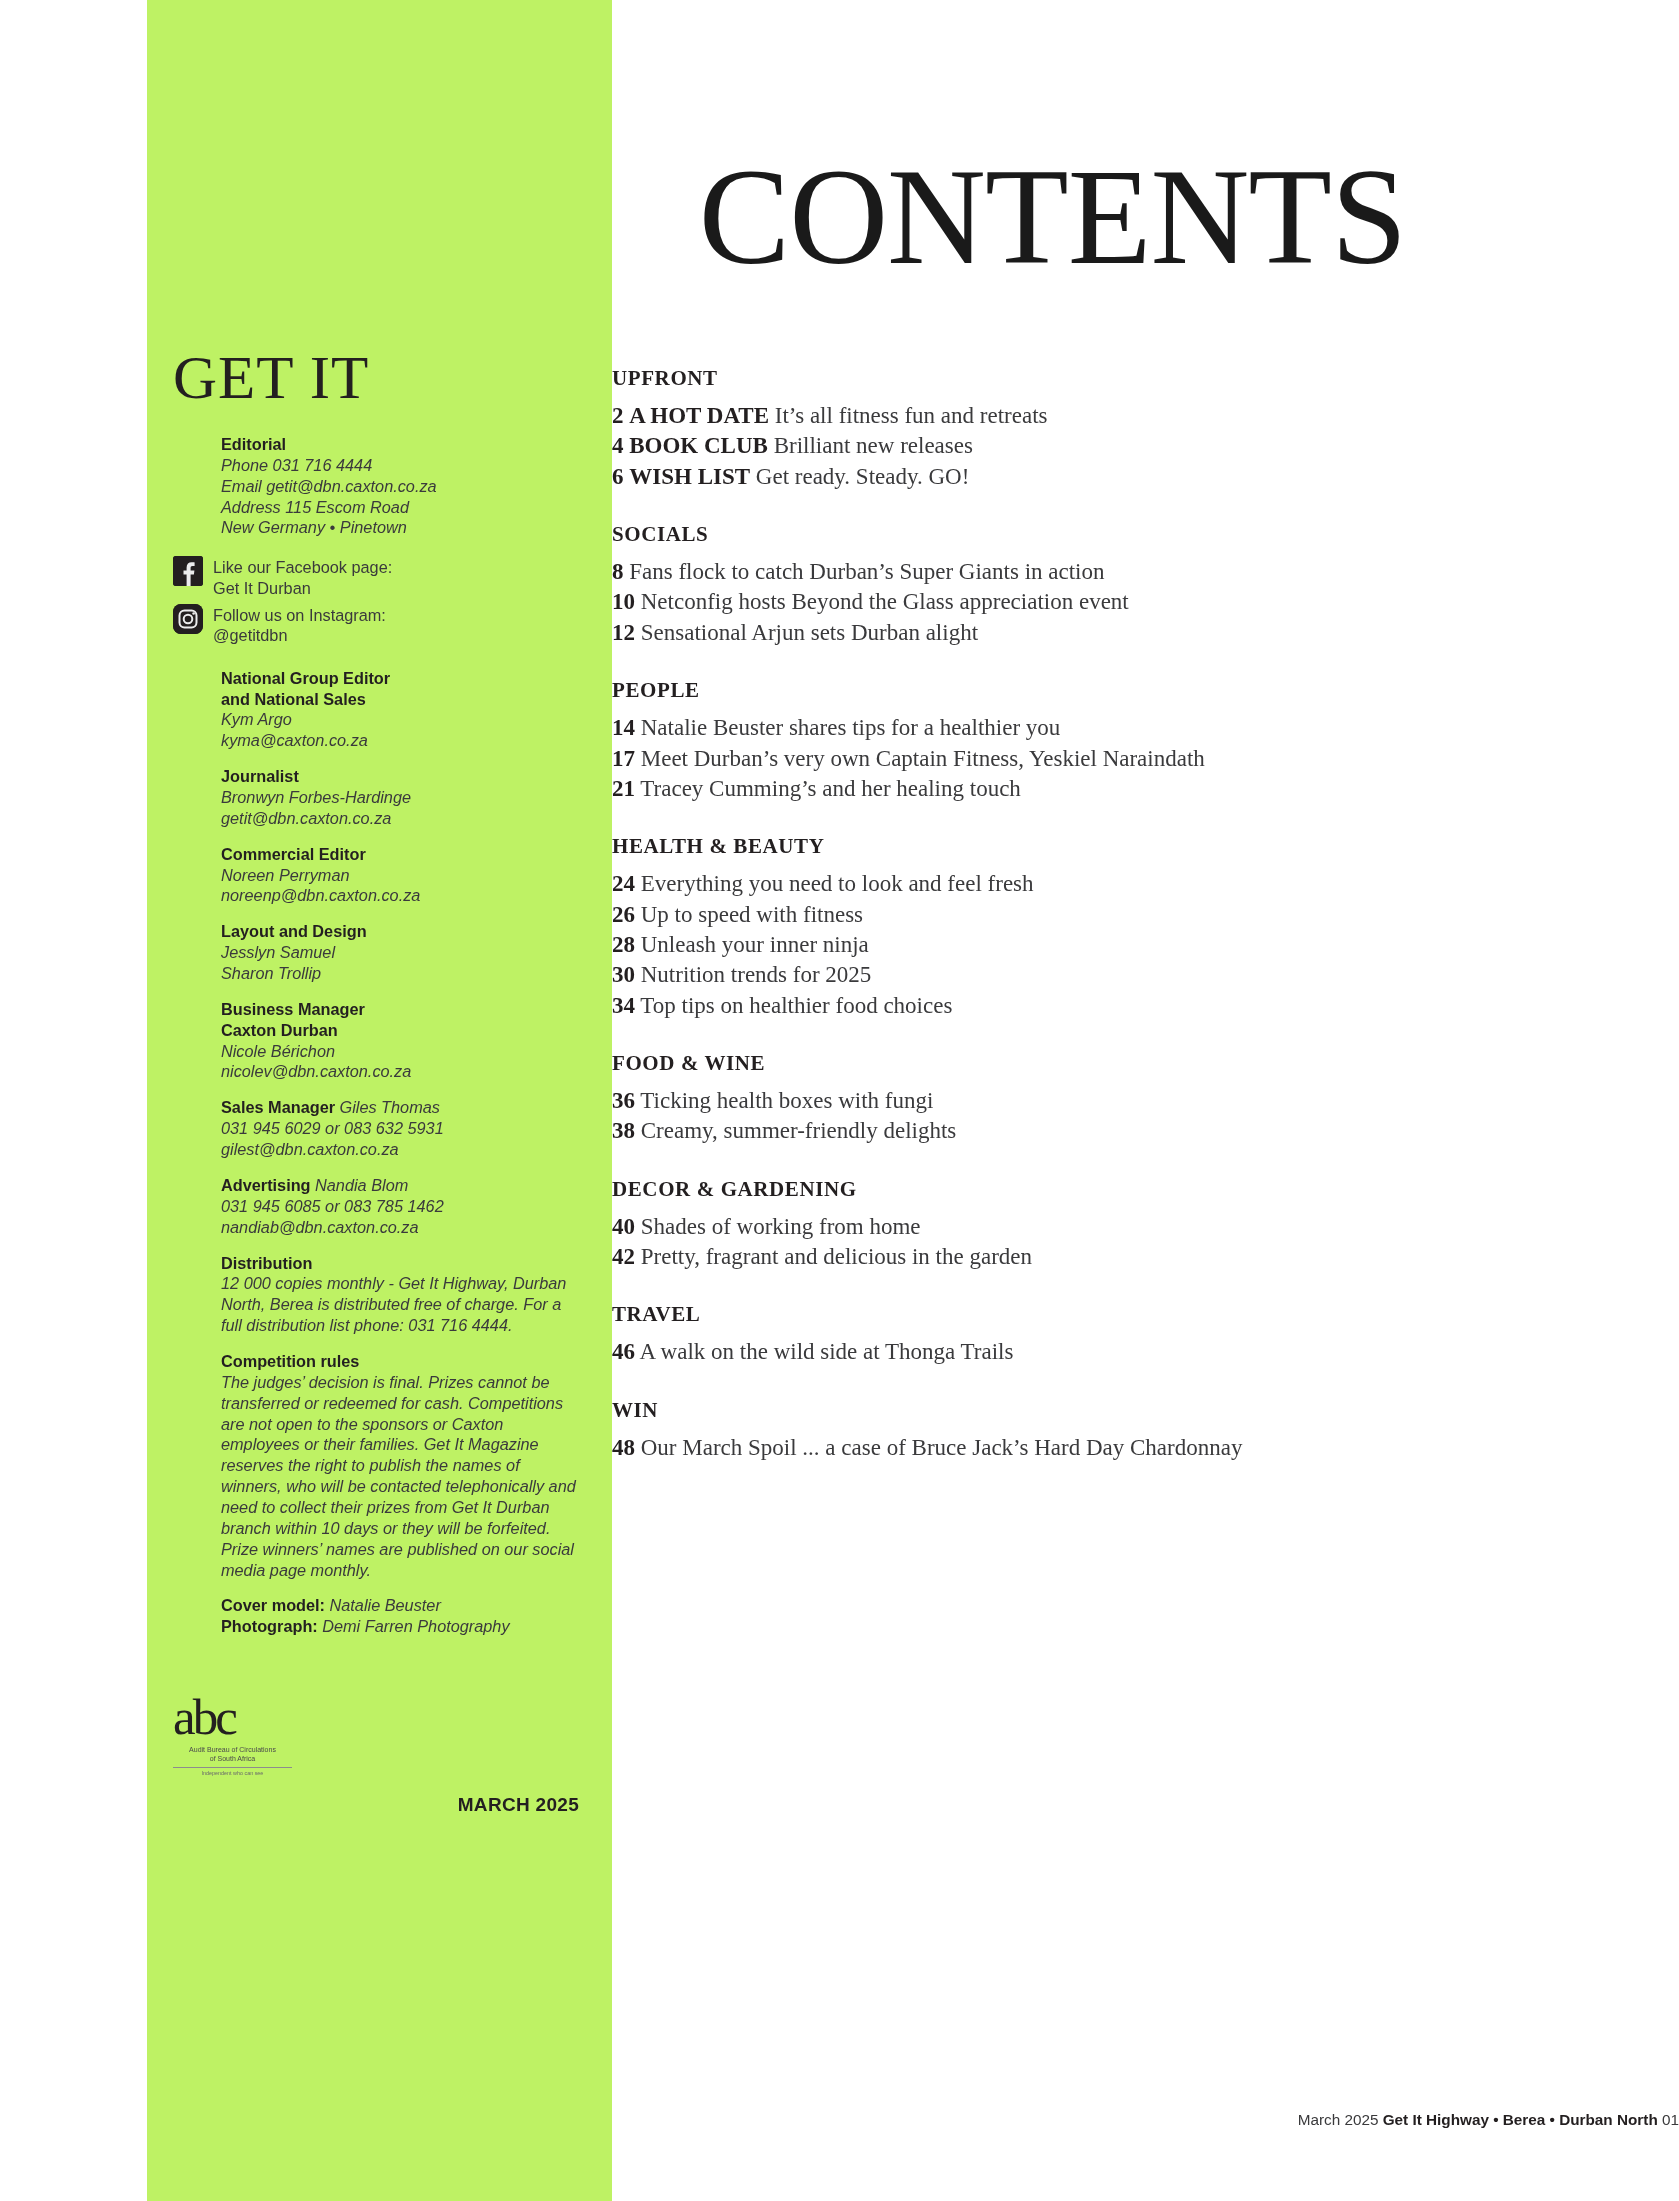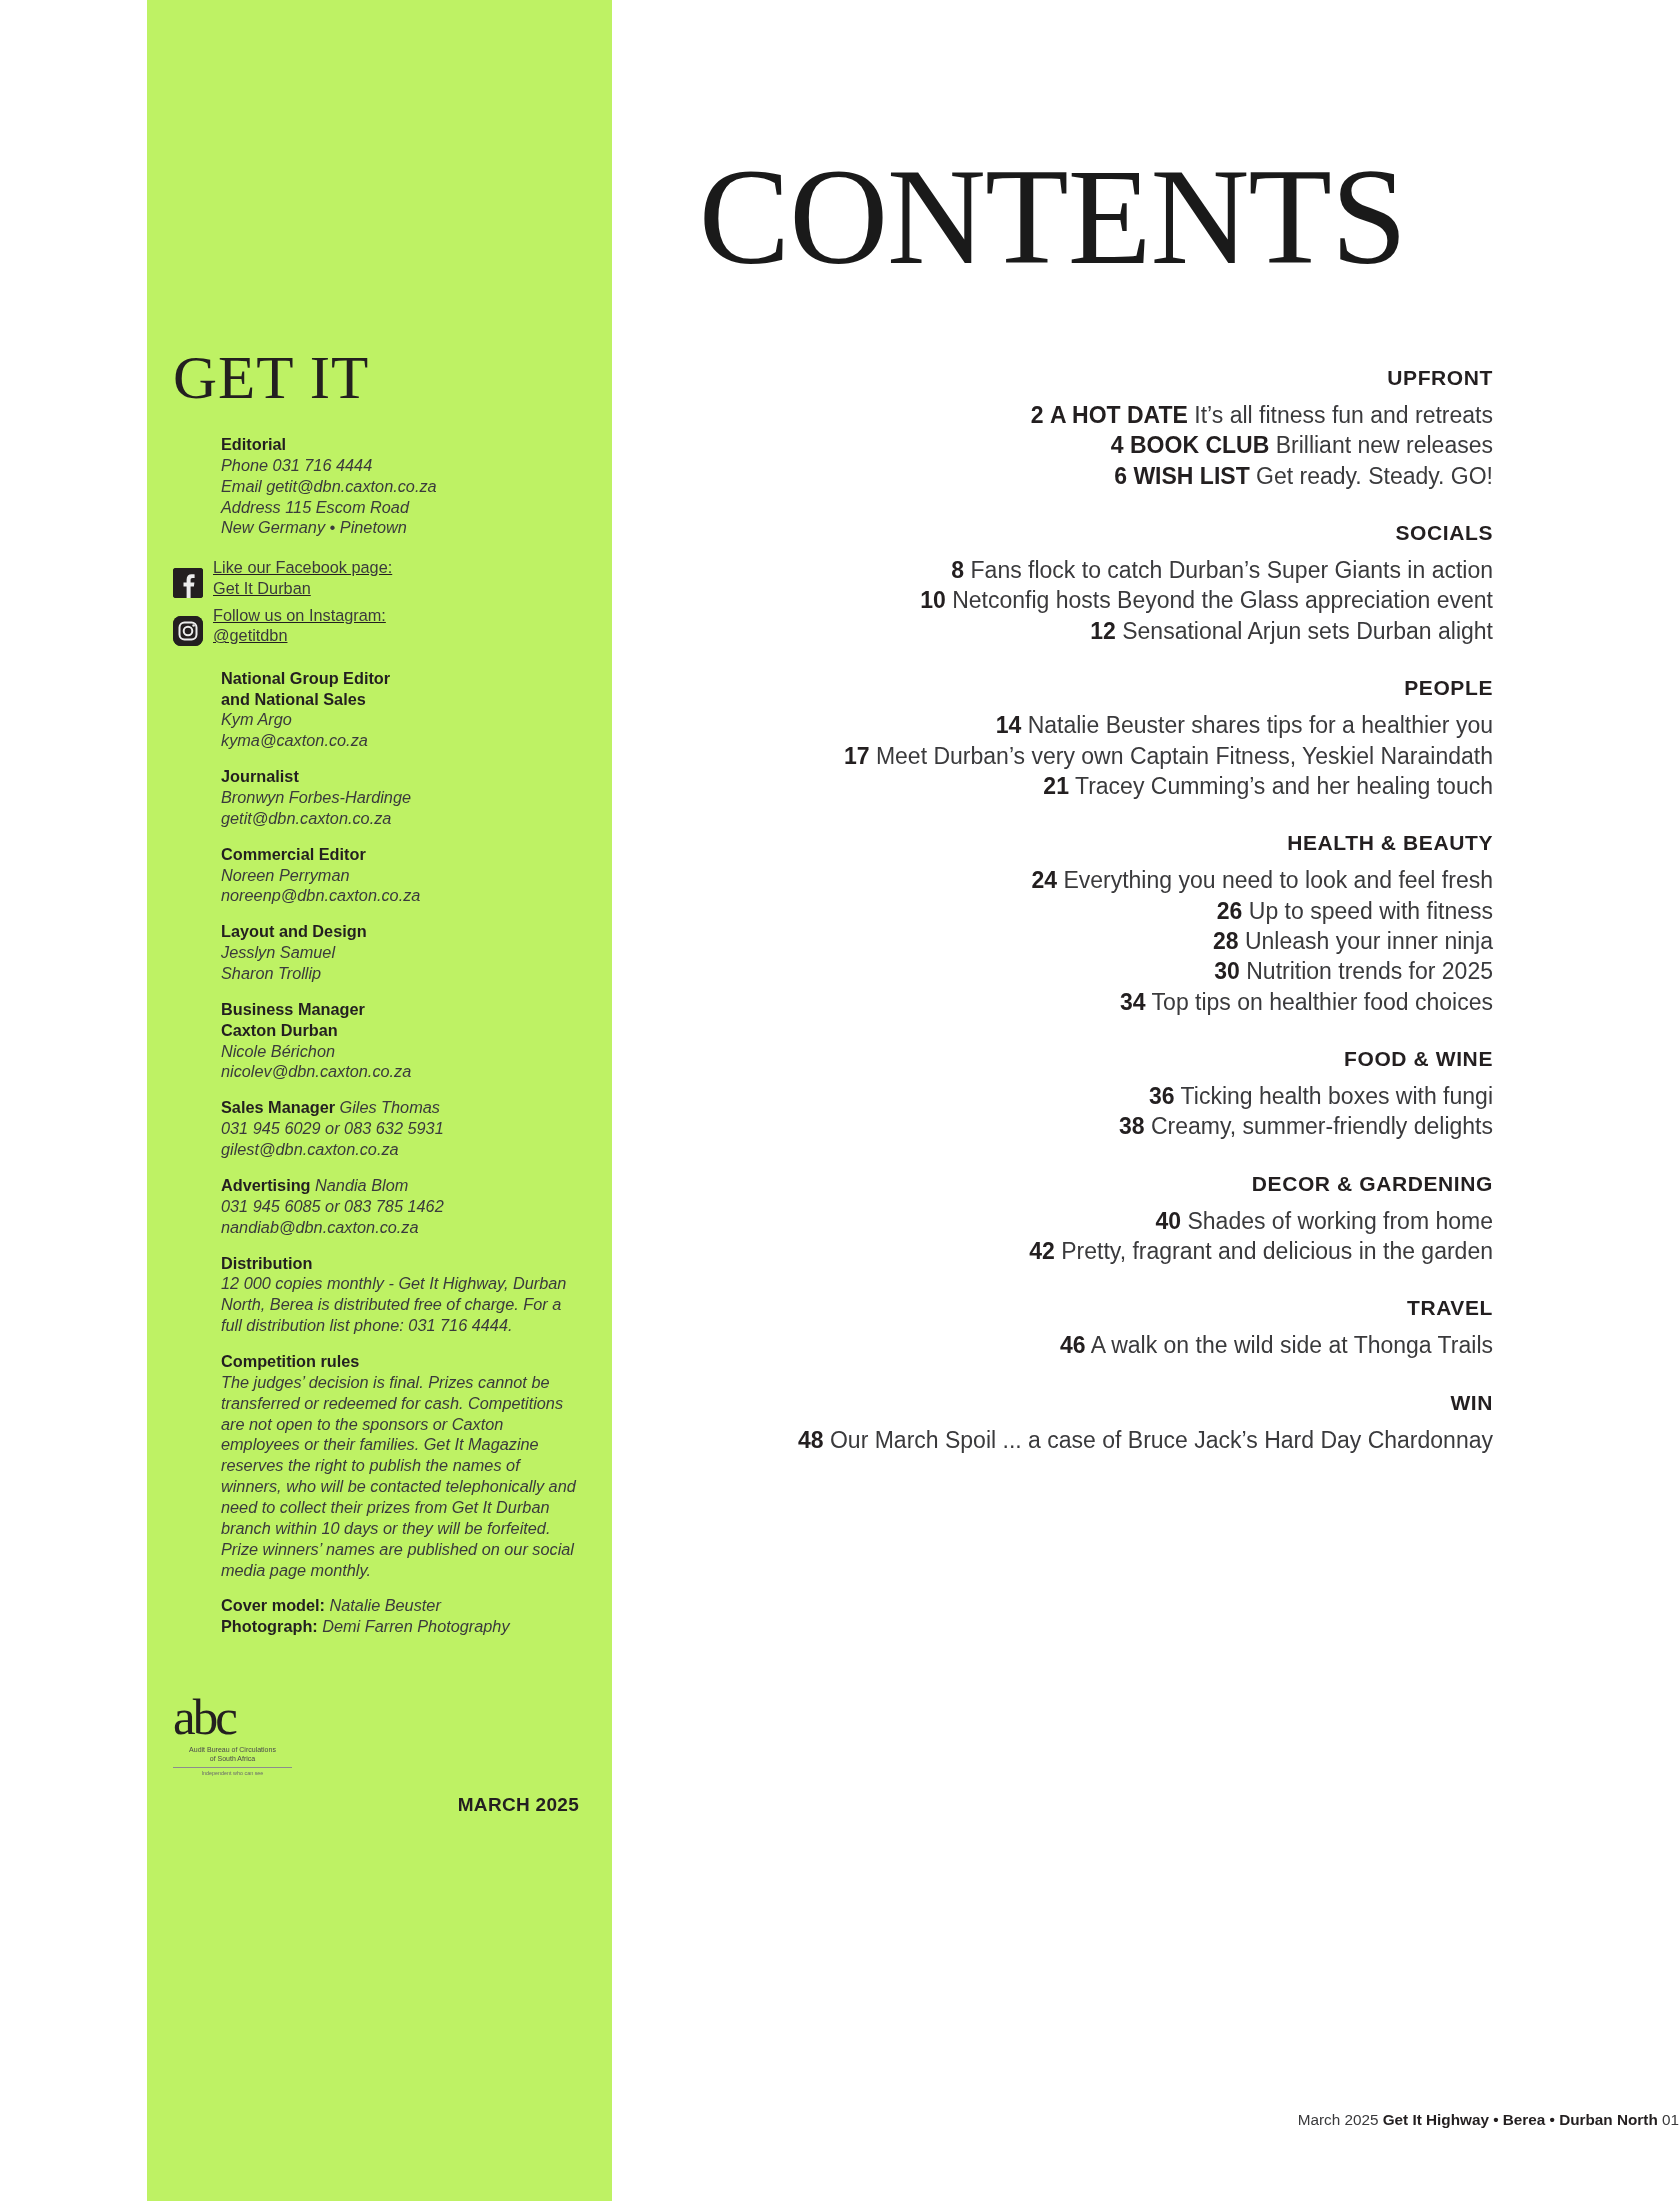--- a/index.html
+++ b/index.html
@@ -58,23 +58,22 @@
     font-weight: 400;
     font-style: italic;
   }
   .inline-lbl {
     font-weight: bold;
     font-size: 16.3px;
     color: #231f20;
   }
   .social-row {
     display: flex;
-    align-items: flex-end;
+    align-items: flex-start;
     margin-bottom: 6px;
-    text-decoration: underline;
   }
   .social-icon {
     width: 30px;
     height: 30px;
     background: #231f20;
     border-radius: 3px;
     margin-right: 10px;
     flex: 0 0 30px;
     position: relative;
   }
@@ -132,21 +131,22 @@
     position: absolute;
     left: 0;
     top: 149px;
     width: 881px;
   }
   .toc {
     position: absolute;
     left: 0;
     top: 366px;
     width: 881px;
-    text-align: right;
+    text-align: left;
+    font-family: Liberation Serif, serif;
   }
   .sec-head {
     font-weight: bold;
     font-size: 21px;
     letter-spacing: 0.6px;
     color: #231f20;
     margin-bottom: 10px;
   }
   .sec {
     margin-bottom: 30px;

